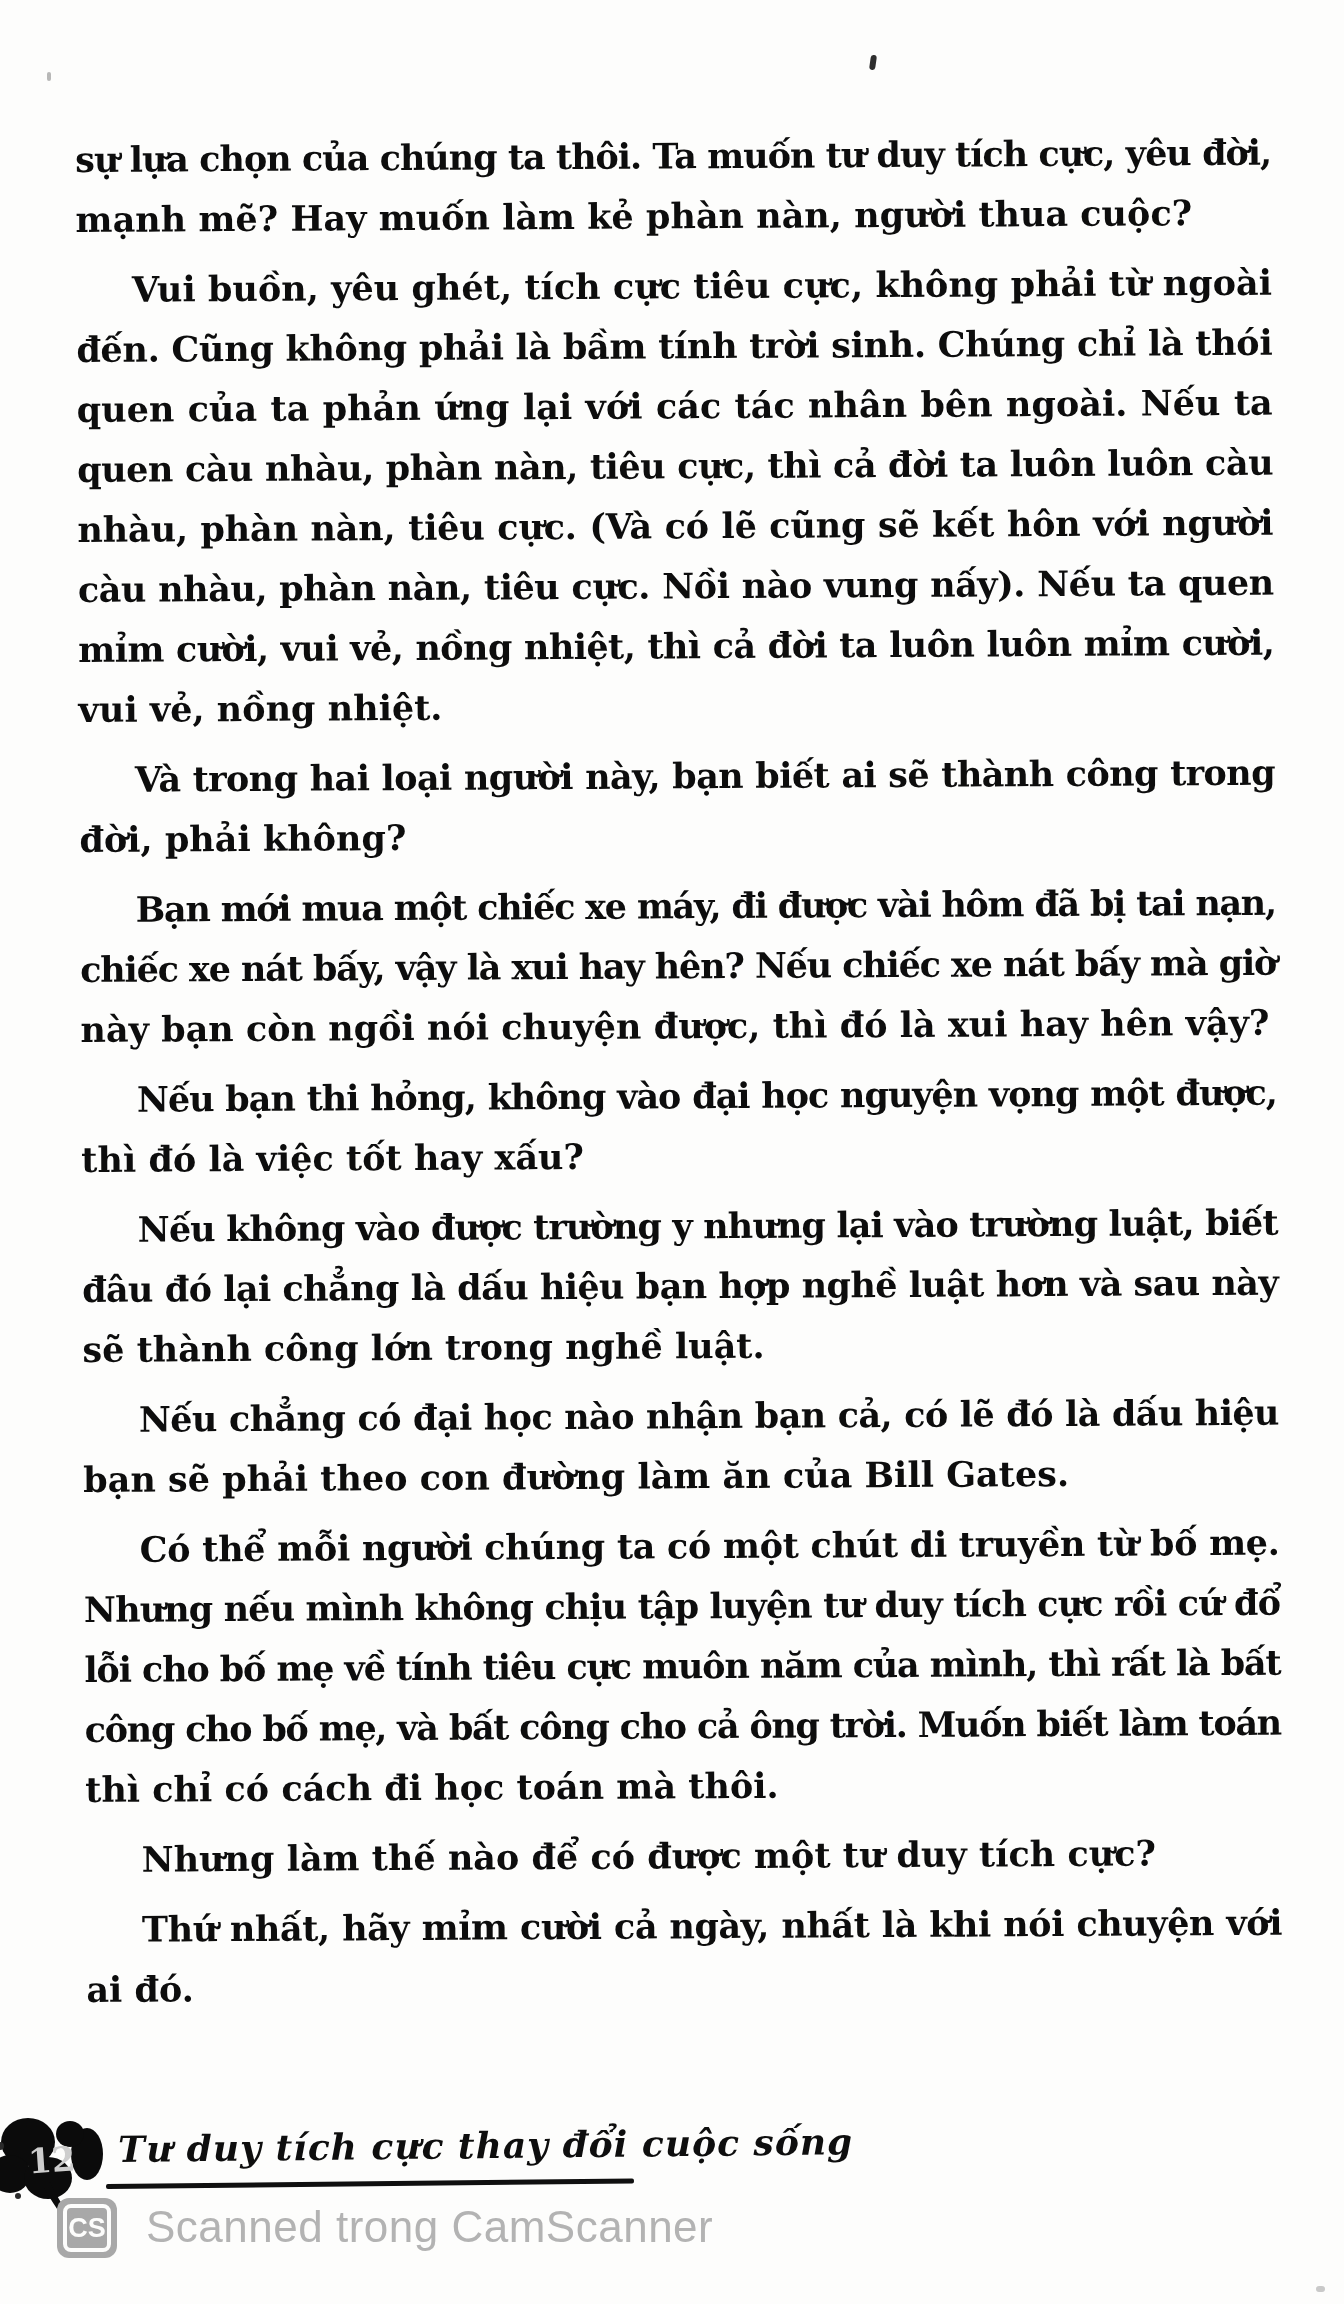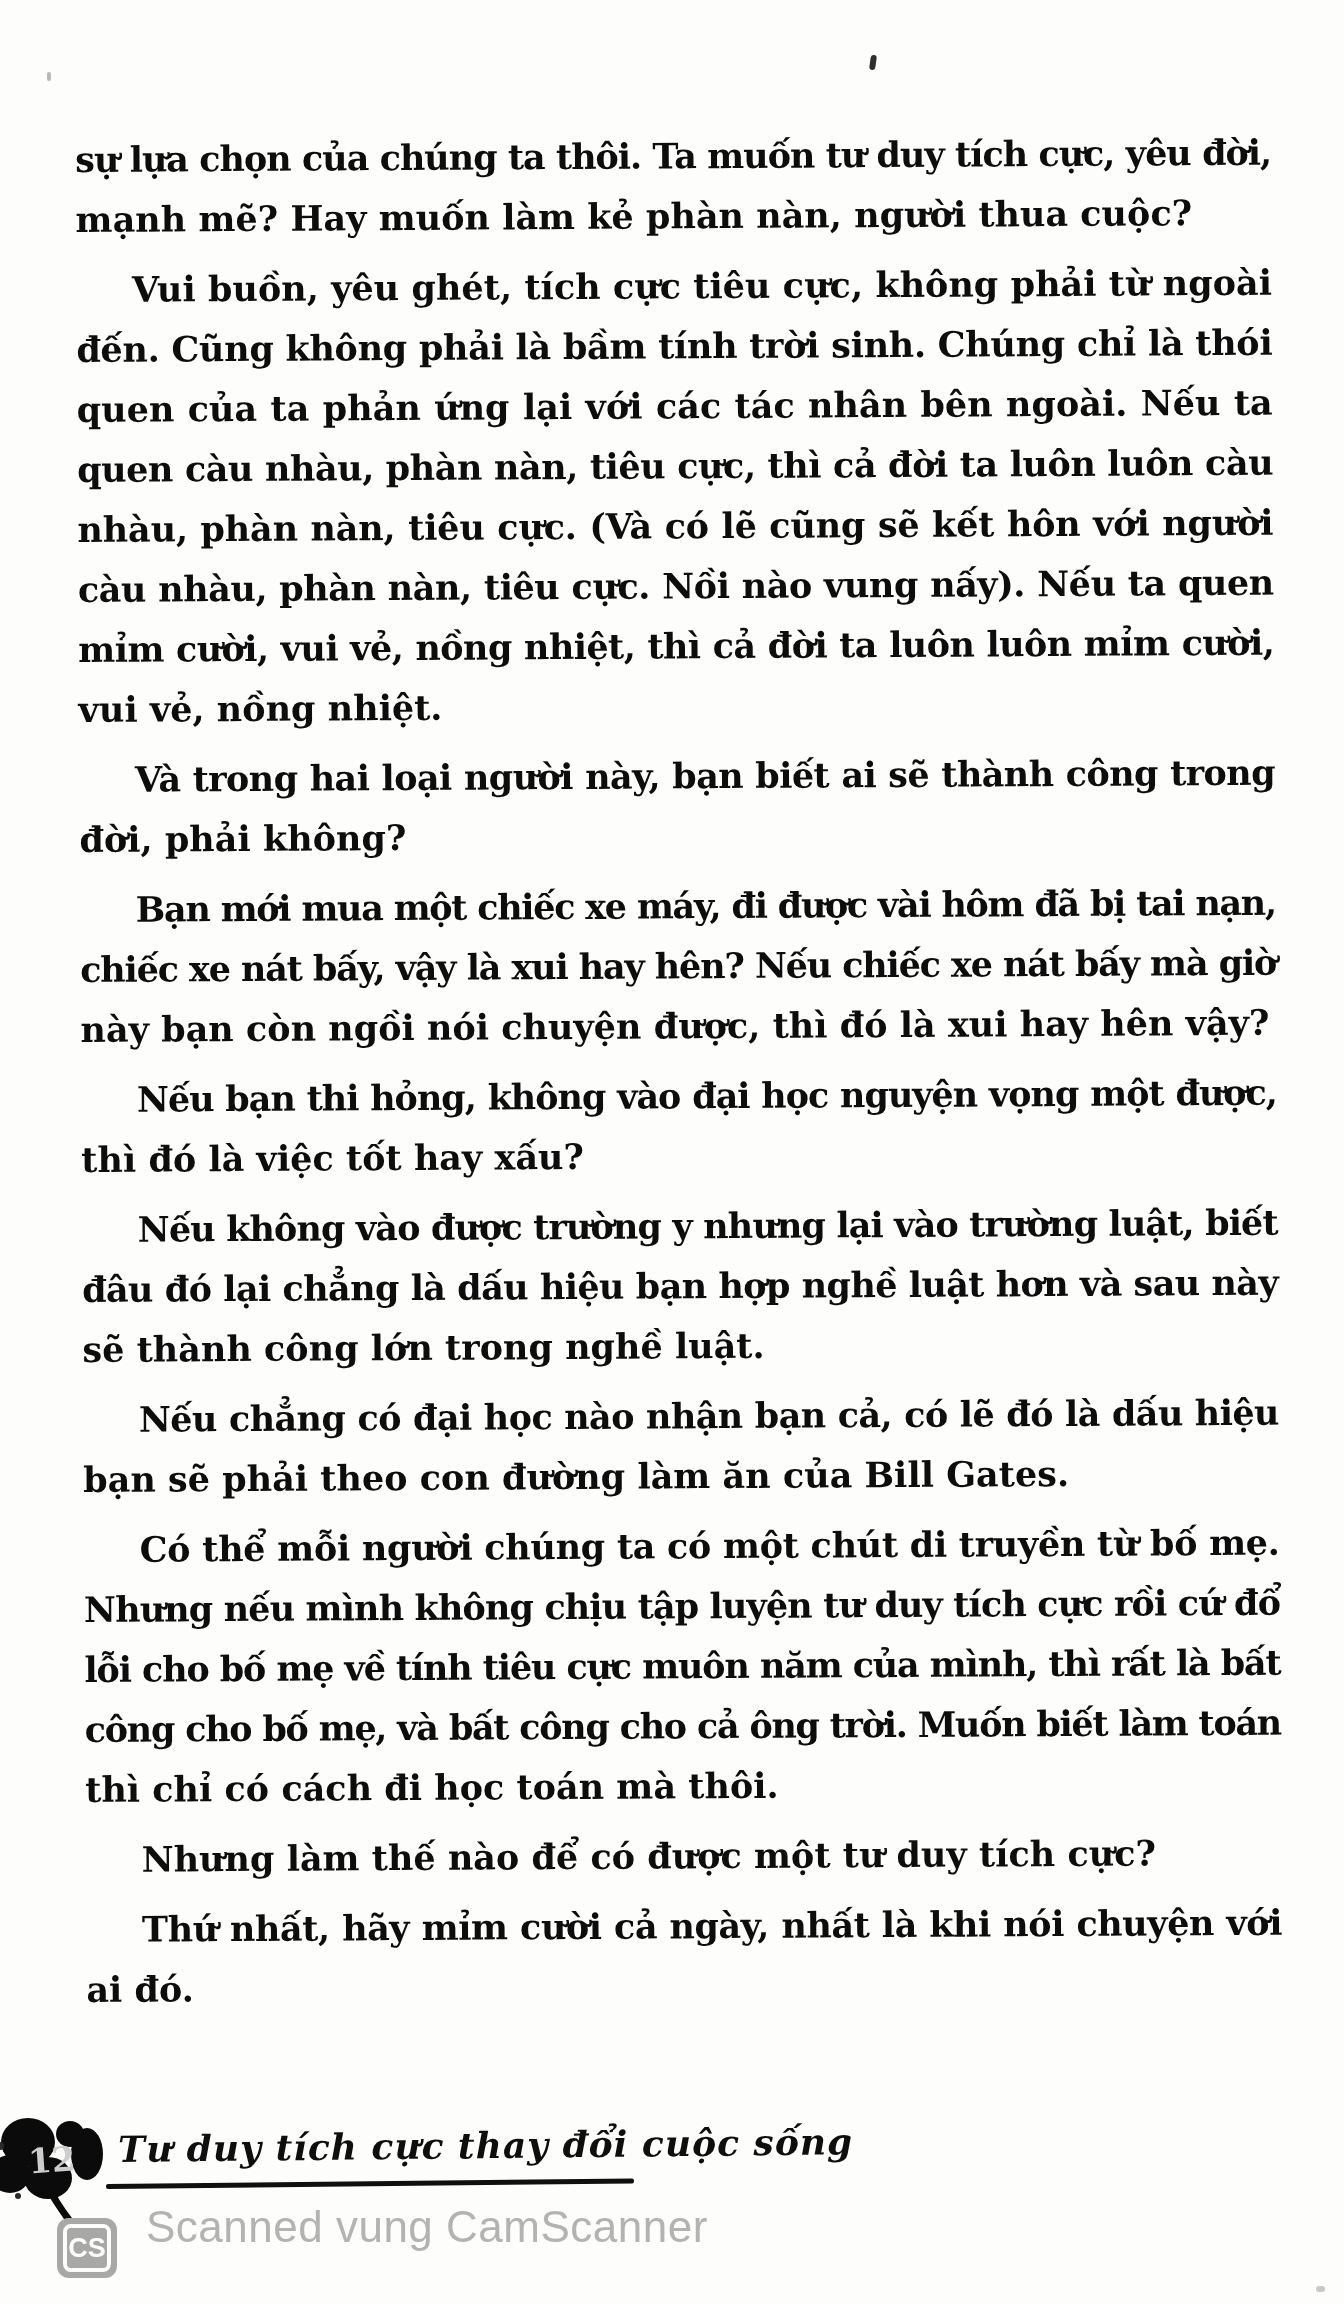--- a/index.html
+++ b/index.html
@@ -41,21 +41,21 @@
     font-family:"DejaVu Serif",serif;
   }
   #title-underline{
     position:absolute;left:106px;top:2184px;width:528px;height:5px;
     background:#101010;border-radius:2px;
     transform:rotate(-0.6deg);transform-origin:left top;
   }
   
   #cs-badge{
     position:absolute;left:57px;top:2198px;width:60px;height:60px;
-    background:#a8a8a8;border-radius:12px;z-index:1;margin-top:20px;
+    background:#a8a8a8;border-radius:12px;z-index:1;
   }
   #cs-badge .inner{
     position:absolute;left:6px;top:6px;right:6px;bottom:6px;
     border:4px solid #fdfdfc;border-radius:8px;
     display:flex;align-items:center;justify-content:center;
     color:#fdfdfc;font-family:"Liberation Sans",sans-serif;
     font-weight:bold;font-size:27px;letter-spacing:0;
   }
   #watermark-text{
     position:absolute;left:146px;top:2202px;
@@ -137,19 +137,19 @@
     <circle cx="26" cy="80" r="3" fill="#2a2a2a"></circle>
   </svg>
   <span id="page-number">12</span>
 
   <span id="running-title">Tư duy tích cực thay đổi cuộc sống</span>
   <div id="title-underline"></div>
 
   <div id="cs-badge">
     <div class="inner">CS</div>
   </div>
-  <span id="watermark-text">Scanned vung CamScanner</span>
+  <span id="watermark-text">Scanned trong CamScanner</span>
 
   <div id="speck-1" class="speck"></div>
   <div id="speck-2" class="speck"></div>
   <div id="speck-3" class="speck"></div>
 
 </main>
 
 </body></html>

